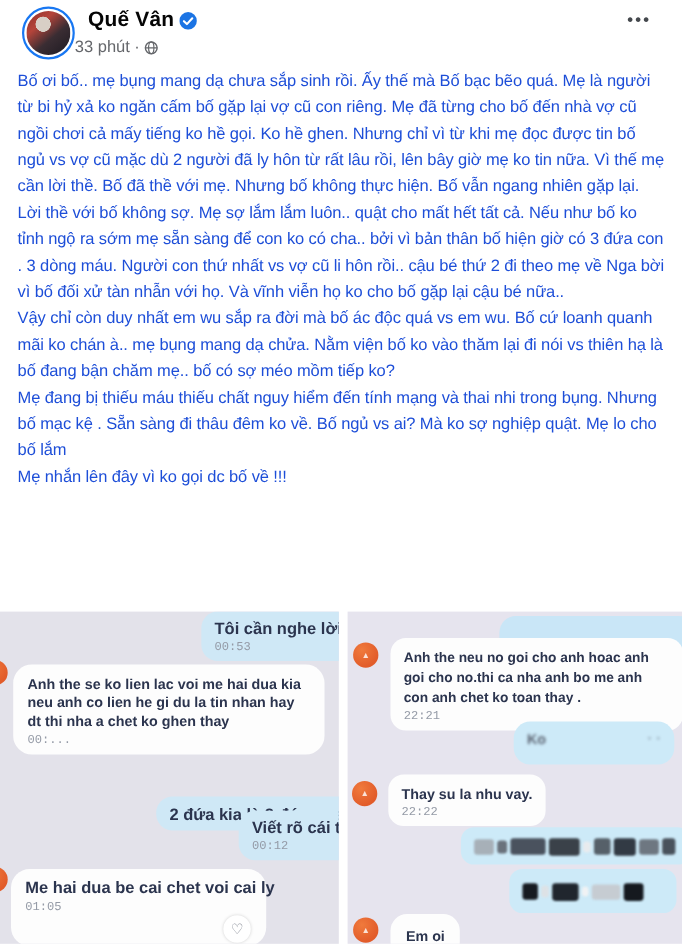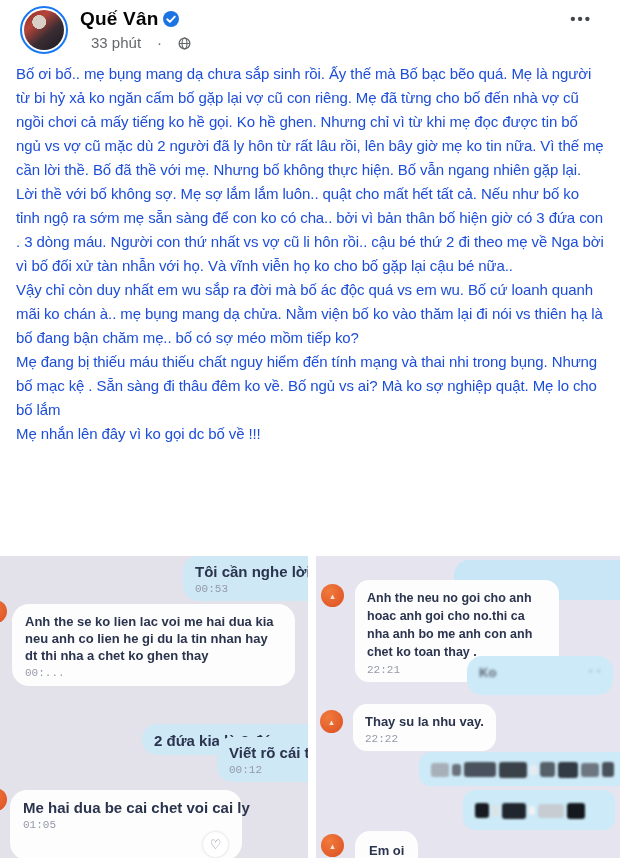--- a/index.html
+++ b/index.html
@@ -10,22 +10,22 @@
   .header { position:relative; height:60px; }
   .avatar-ring { position:absolute; left:20px; top:6px; width:48px; height:48px;
     border-radius:50%; border:2.5px solid #1877f2; padding:2px; background:#fff; }
   .avatar-photo { width:100%; height:100%; border-radius:50%;
     background:
       radial-gradient(circle at 38% 30%, #d8cfc6 0 18%, transparent 19%),
       linear-gradient(140deg,#8f2f2a 0%, #b5443a 30%, #3a2d33 60%, #1d1a22 100%); }
   .name-row { position:absolute; left:80px; top:8px; display:flex; align-items:center; gap:5px; }
   .page-name { font-size:19px; font-weight:bold; color:#050505; letter-spacing:.2px; }
   .badge { width:16px; height:16px; flex:0 0 auto; }
-  .meta-row { position:absolute; left:91px; top:34px; display:flex; align-items:center;
-    gap:16px; font-size:15px; color:#65676b; }
+  .meta-row { position:absolute; left:68px; top:34px; display:flex; align-items:center;
+    gap:4px; font-size:15px; color:#65676b; }
   .globe { width:13px; height:13px; margin-top:1px; }
   .more-btn { position:absolute; right:28px; top:10px; color:#44484d; font-size:15px;
     letter-spacing:2px; font-weight:bold; cursor:pointer; }
 
   
   .post-text { padding:2px 16px 0 16px; font-size:15px; line-height:24px;
     color:#1d4ed8; white-space:pre-line; letter-spacing:-0.1px; }
 
   
   .photos { position:absolute; left:0; top:556px; width:620px; height:302px;
@@ -130,21 +130,21 @@
       <div class="msg-time">01:05</div>
     </div>
     <div class="heart-react" style="left:203px; top:276px;">♡</div>
   </div>
 
   <div class="chat-shot chat-right">
 
     <div class="bubble out" style="left:138px; top:4px; right:-12px; height:40px; background:#c9e6f7;"></div>
 
     <div class="mini-avatar" style="left:5px; top:28px;">▴</div>
-    <div class="bubble in" style="left:39px; top:24px; width:204px; border-radius:14px; padding:9px 12px 6px 12px;">
+    <div class="bubble in" style="left:39px; top:24px; width:266px; border-radius:14px; padding:9px 12px 6px 12px;">
       <div class="msg-text" style="font-size:12.5px; line-height:18px;">Anh the neu no goi cho anh hoac anh goi cho no.thi ca nha anh bo me anh con anh chet ko toan thay .</div>
       <div class="msg-time">22:21</div>
     </div>
 
     <div class="bubble out" style="left:151px; top:100px; width:146px; height:39px; background:#cdeaf8;">
       <span class="blur-text">Ko</span>
       <span class="blur-text" style="float:right; opacity:.55;">· ·</span>
     </div>
 
     <div class="mini-avatar" style="left:4px; top:154px;">▴</div>

